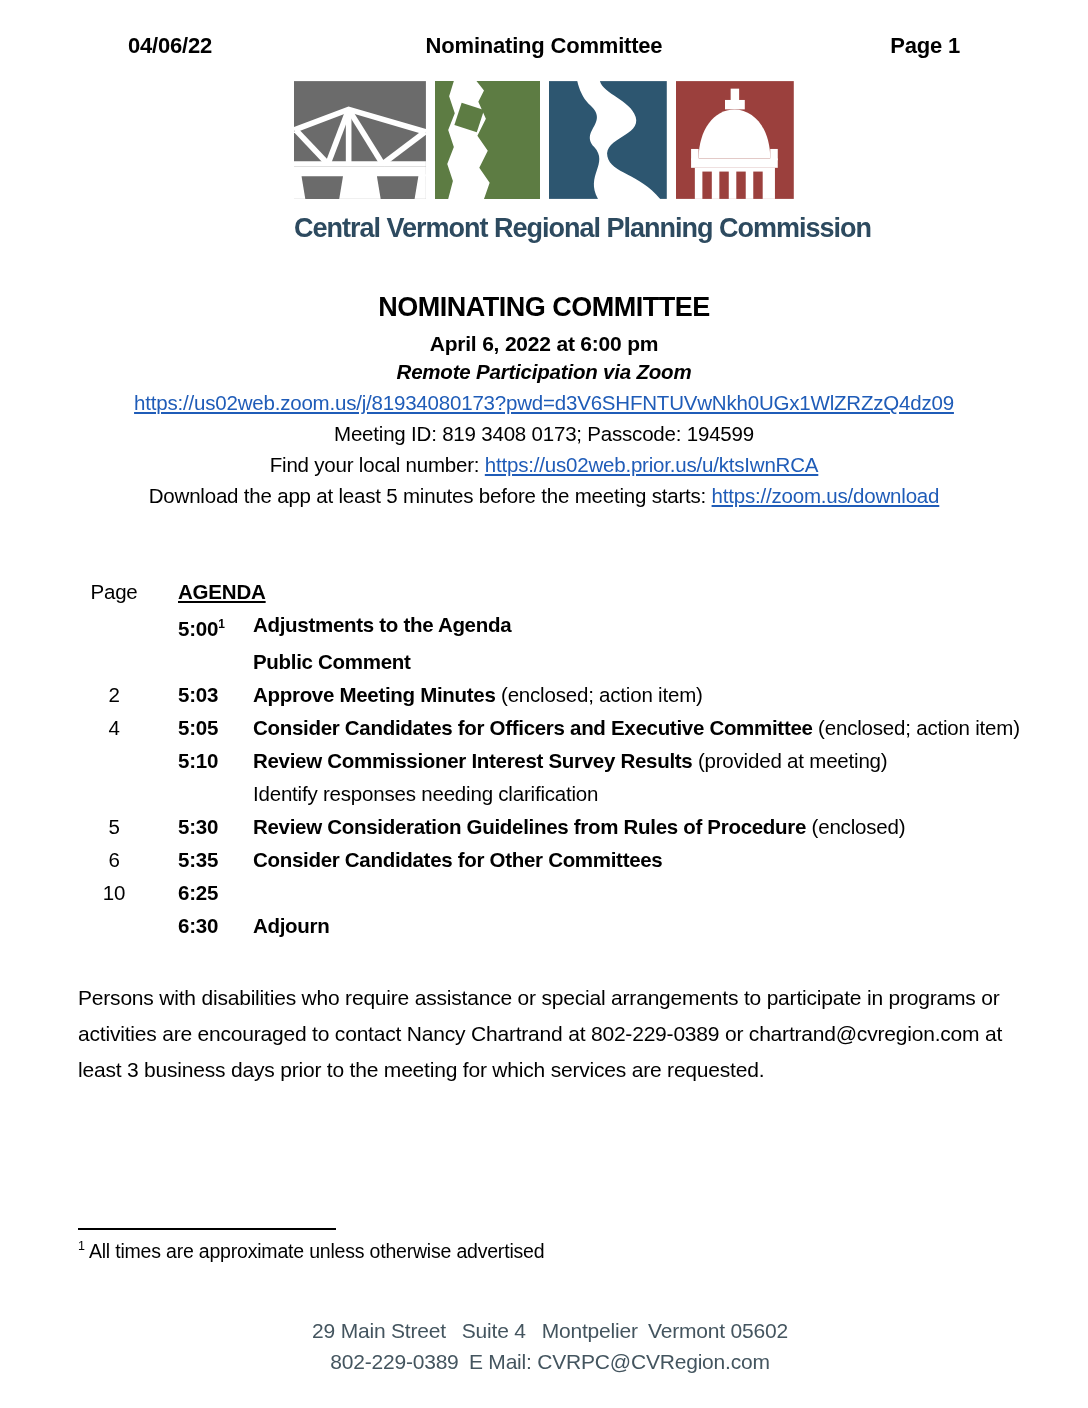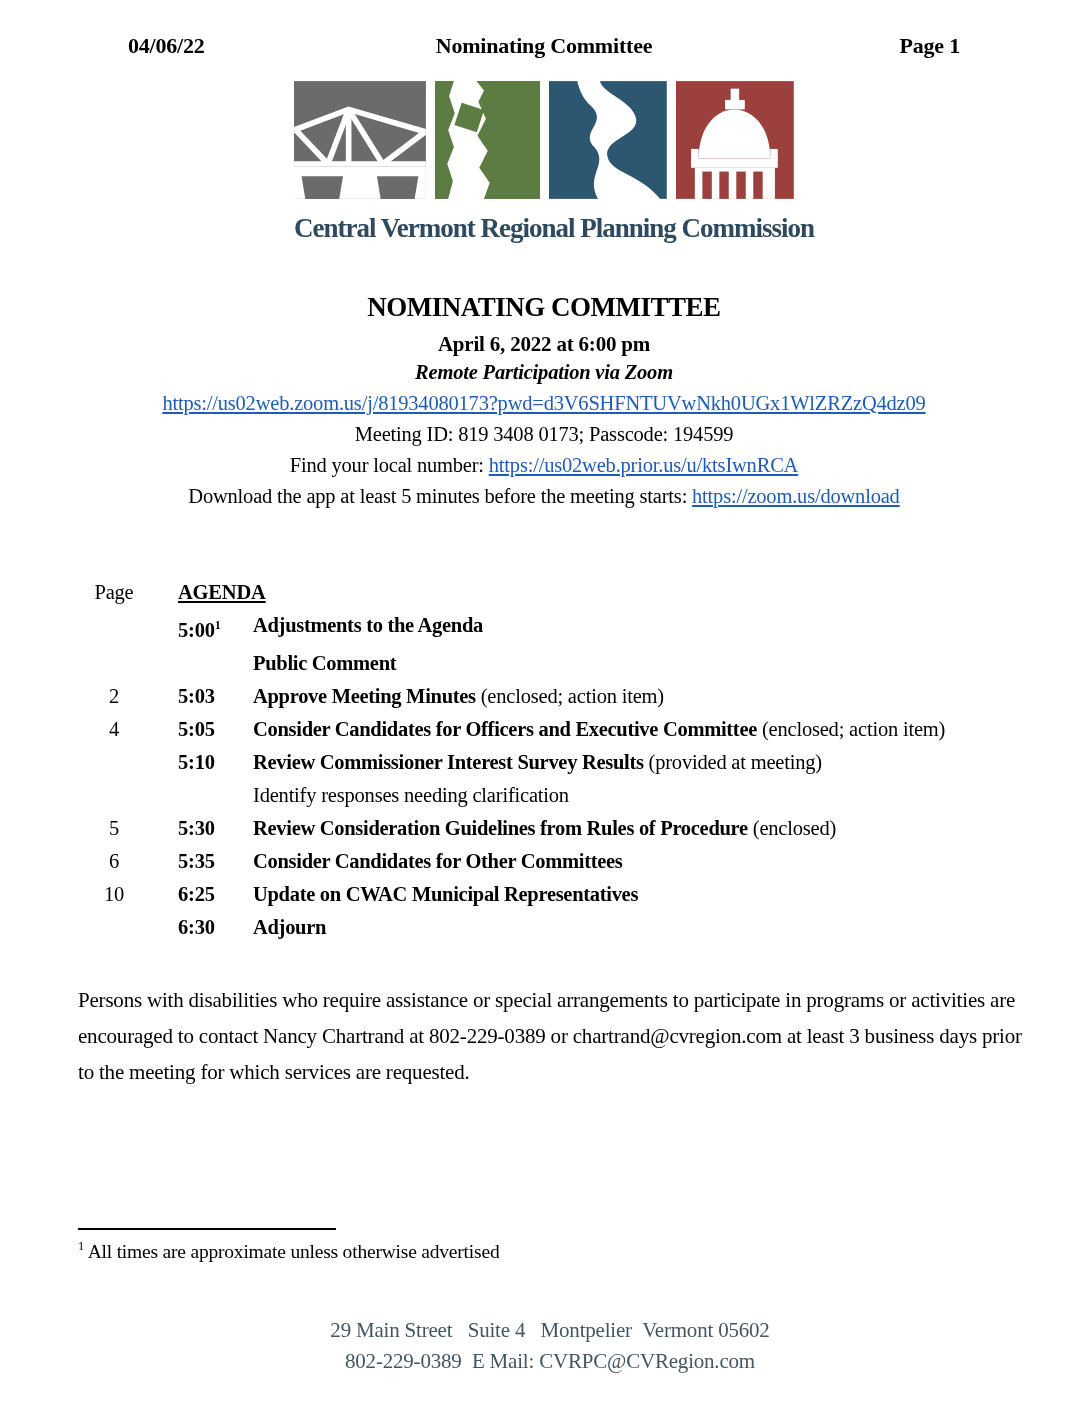--- a/index.html
+++ b/index.html
@@ -1,18 +1,18 @@
 <!DOCTYPE html>
 <html style="--link-color: #1f5cb8; --footer-color: #44555f; --logo-gray: #6b6b6b; --logo-green: #5d7c43; --logo-blue: #2d5670; --logo-red: #9b403d; --logo-text: #2d4a5f;"><head>
 <meta charset="utf-8">
 <style>
   html,body{margin:0;padding:0;background:#fff;}
   .page{
     position:relative;width:1088px;height:1408px;background:#fff;
-    font-family:Liberation Serif, serif;color:#000;overflow:hidden;
+    font-family:Liberation Sans, sans-serif;color:#000;overflow:hidden;
     letter-spacing:-0.2px;
   }
   
   .doc-header{
     display:flex;justify-content:space-between;align-items:baseline;
     padding:33px 128px 0 128px;font-size:22px;font-weight:bold;
   }
   .doc-header .center{position:absolute;left:0;right:0;text-align:center;}
   .doc-header span{position:relative;}
   
@@ -170,21 +170,20 @@
           <div class="col-desc"><b>Review Consideration Guidelines from Rules of Procedure</b> (enclosed)</div>
         </div>
         <div class="agenda-row">
           <div class="col-page">6</div>
           <div class="col-time"><b>5:35</b></div>
           <div class="col-desc"><b>Consider Candidates for Other Committees</b></div>
         </div>
         <div class="agenda-row">
           <div class="col-page">10</div>
           <div class="col-time"><b>6:25</b></div>
-          <div class="col-desc"><b>Update on CWAC Municipal Representatives</b></div>
         </div>
         <div class="agenda-row">
           <div class="col-page"></div>
           <div class="col-time"><b>6:30</b></div>
           <div class="col-desc"><b>Adjourn</b></div>
         </div>
       </div>
   </div>
 
   <div class="notice">Persons with disabilities who require assistance or special arrangements to participate in programs or activities are encouraged to contact Nancy Chartrand at 802-229-0389 or chartrand@cvregion.com at least 3 business days prior to the meeting for which services are requested.</div>

